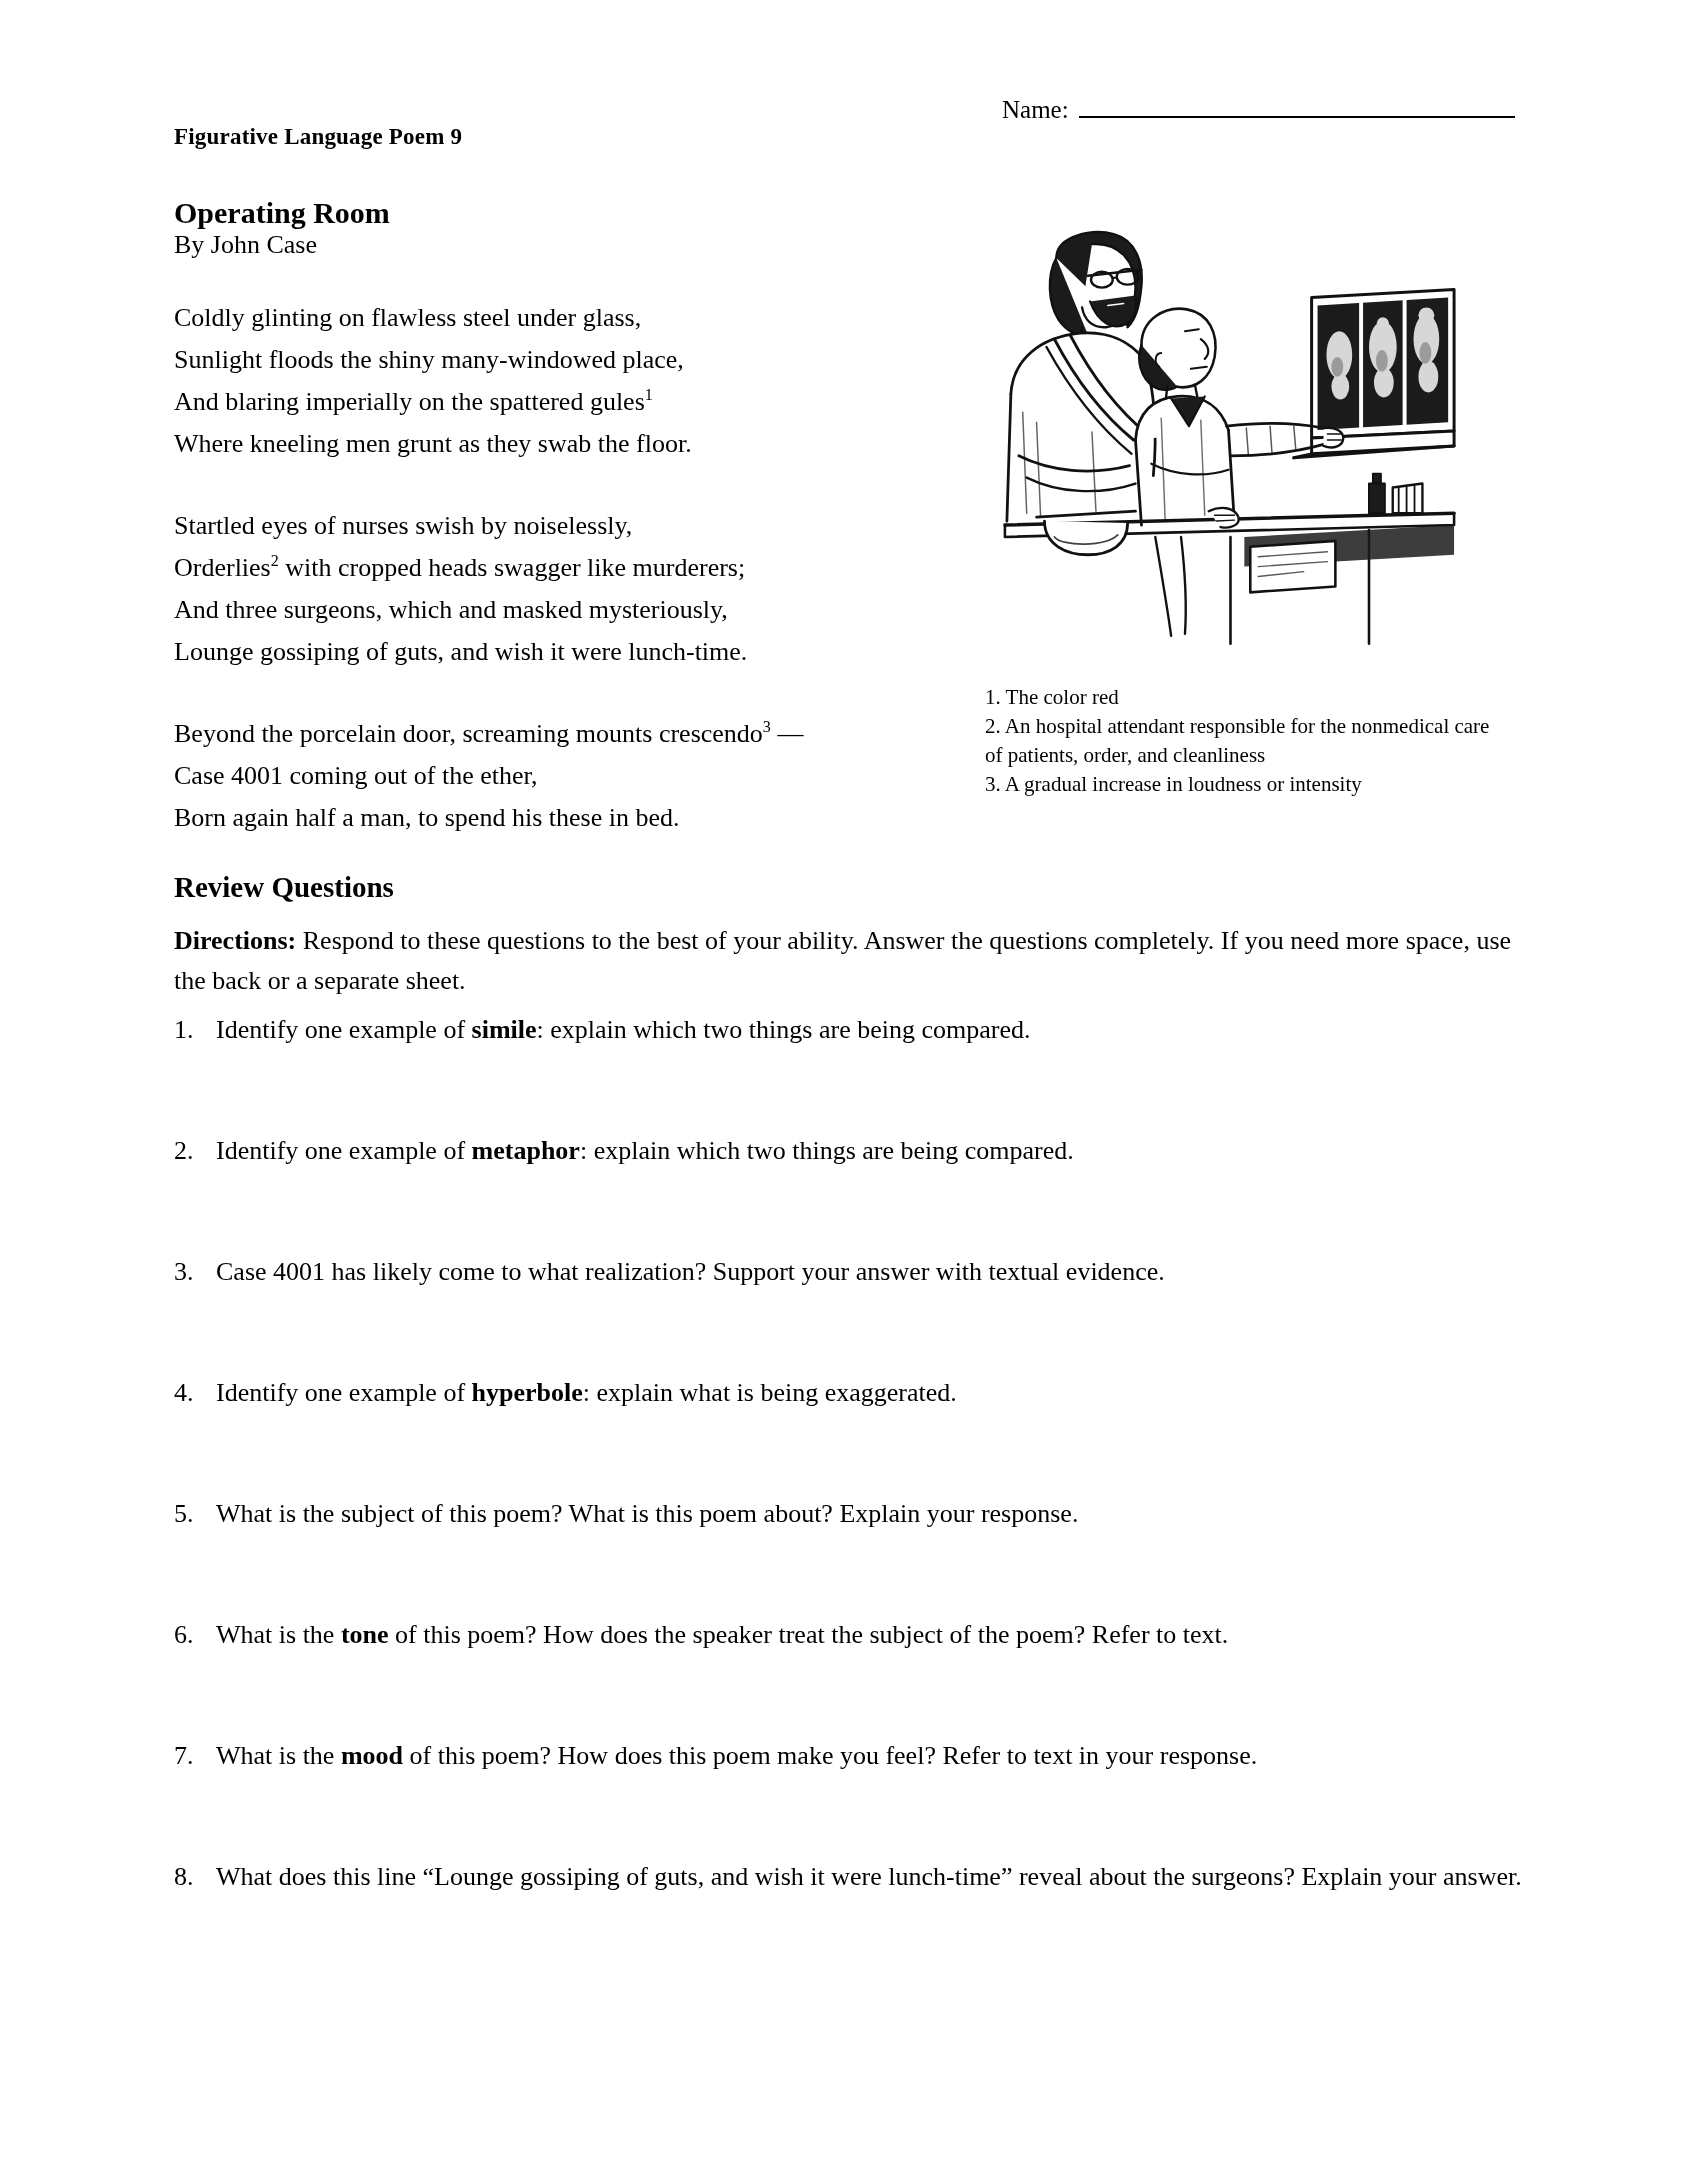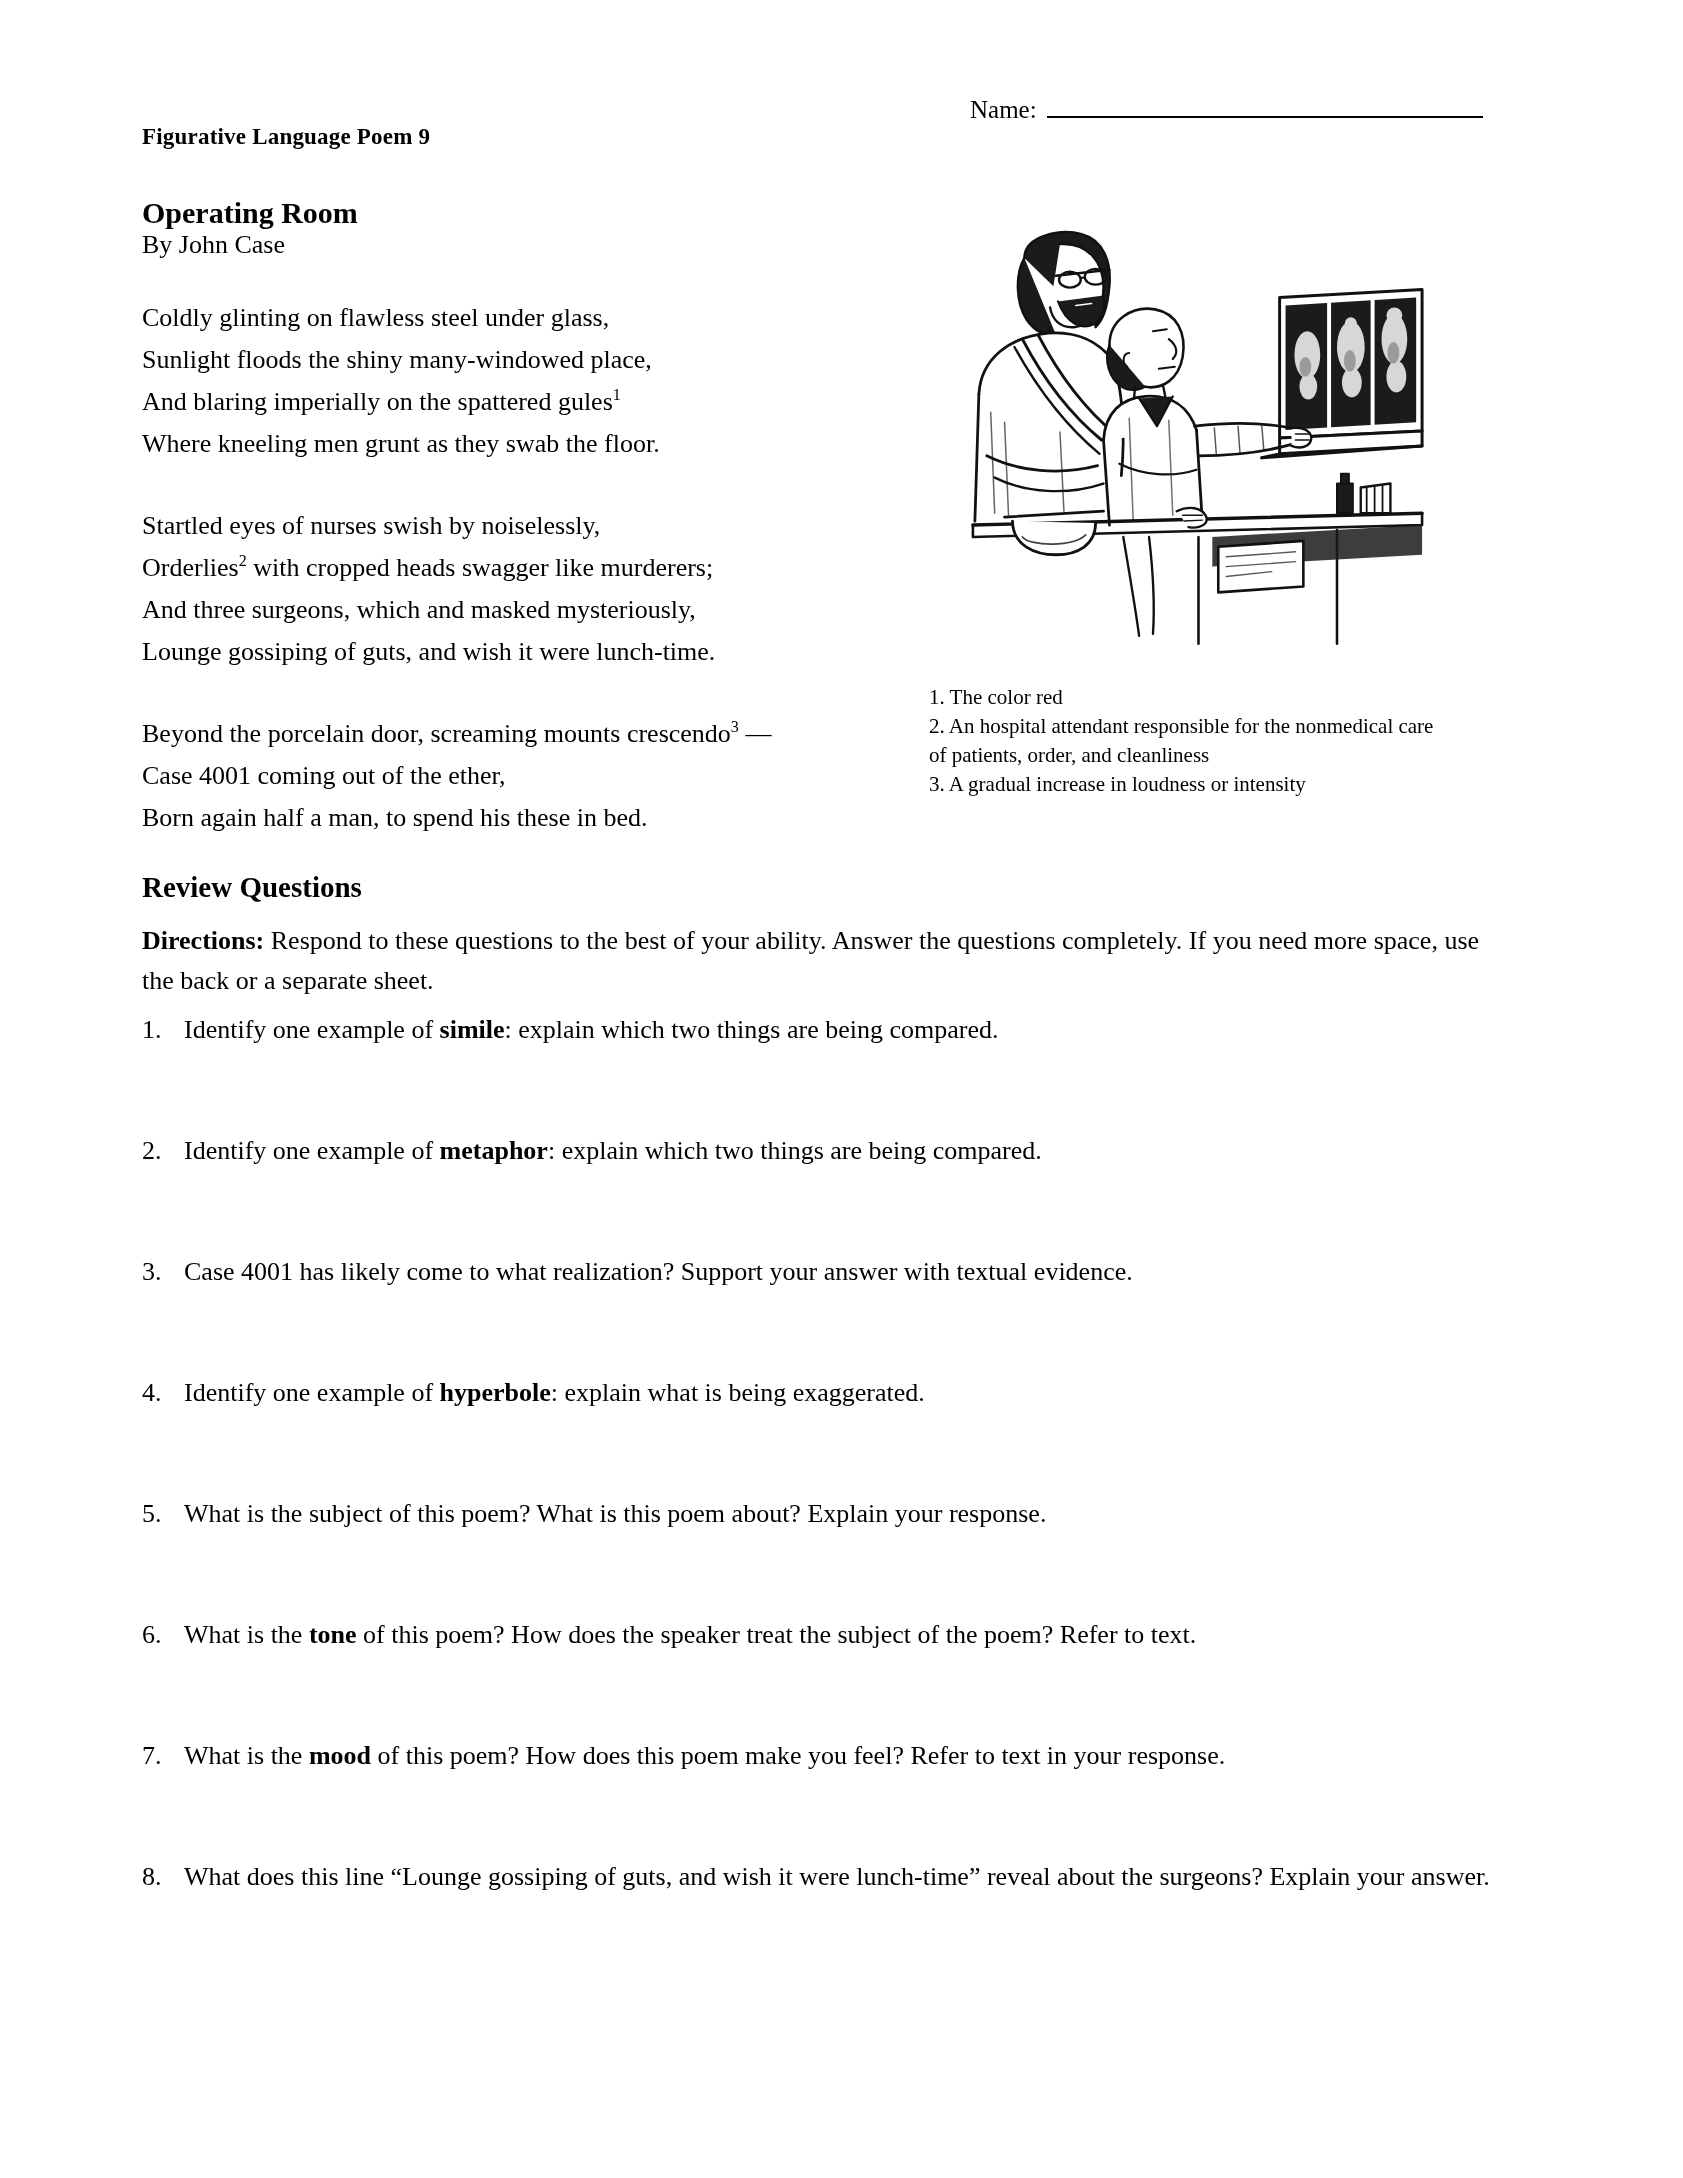--- a/index.html
+++ b/index.html
@@ -15,20 +15,21 @@
     color: #000000;
     position: relative;
     overflow: hidden;
   }
   .page {
     position: relative;
     width: 1533px;
     height: 2178px;
     box-sizing: border-box;
     padding: 16px;
+    margin-left: 32px;
   }
 
   
   .name-row {
     position: absolute;
     top: 94px;
     left: 970px;
     display: flex;
     align-items: baseline;
     font-size: 25px;
@@ -90,21 +91,21 @@
     left: 965px;
     width: 465px;
     height: 421px;
   }
   .illustration svg { display: block; width: 100%; height: 100%; }
 
   
   .footnotes {
     position: absolute;
     top: 683px;
-    left: 929px;
+    left: 953px;
     width: 515px;
     font-size: 21px;
     line-height: 29px;
   }
   .footnote { margin: 0; }
 
   
   .review-heading {
     position: absolute;
     top: 871px;

